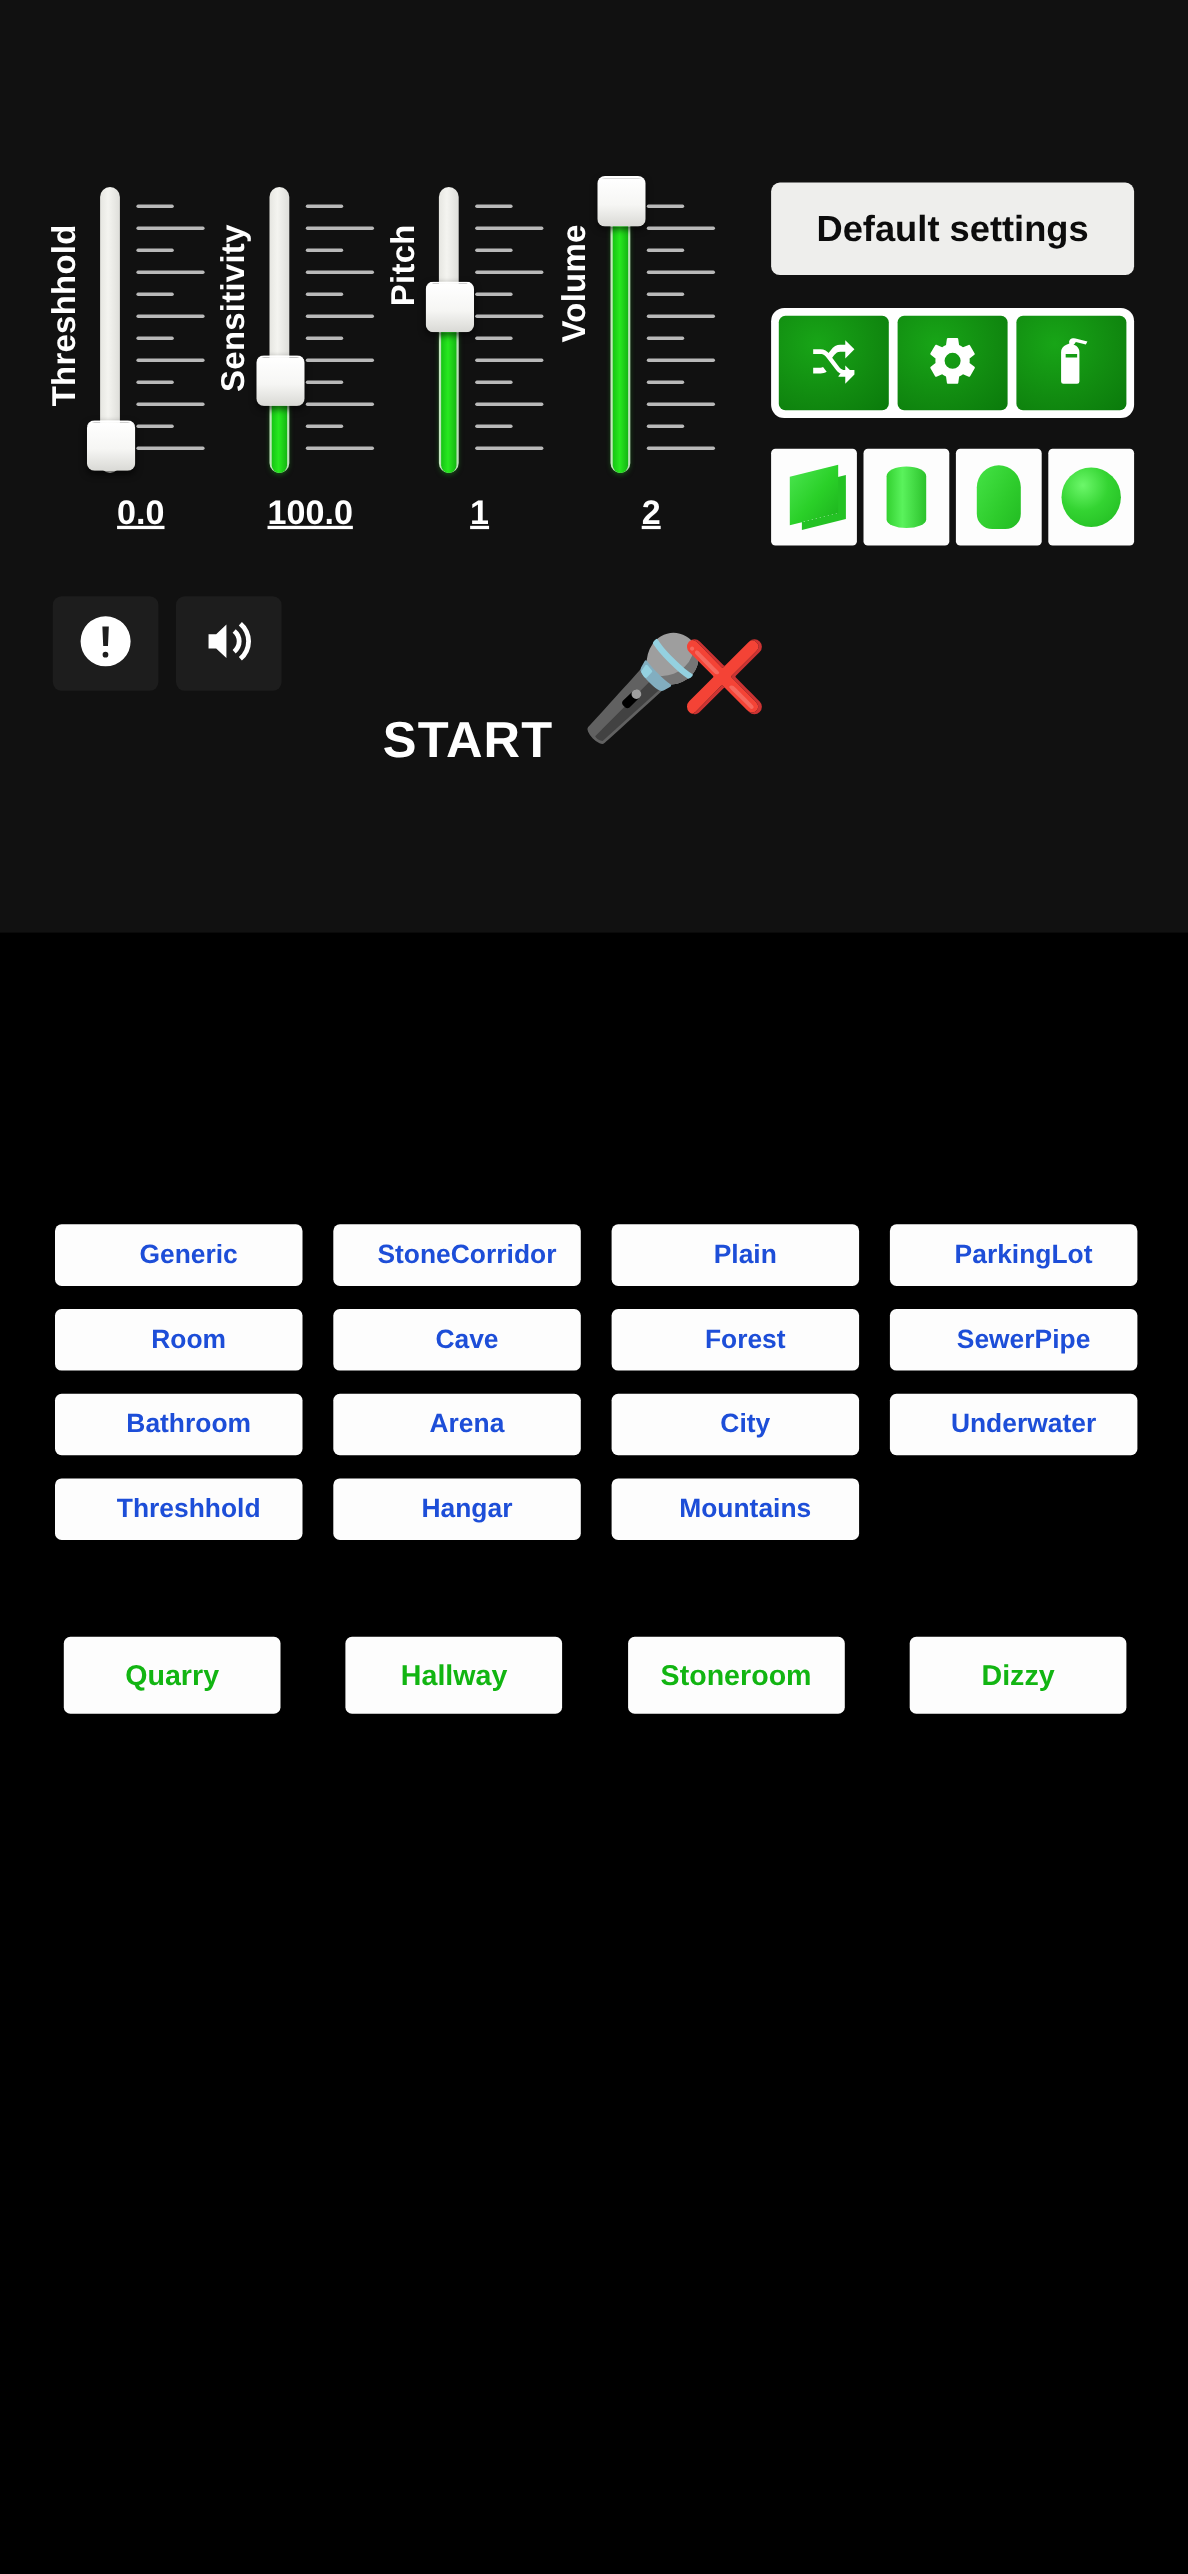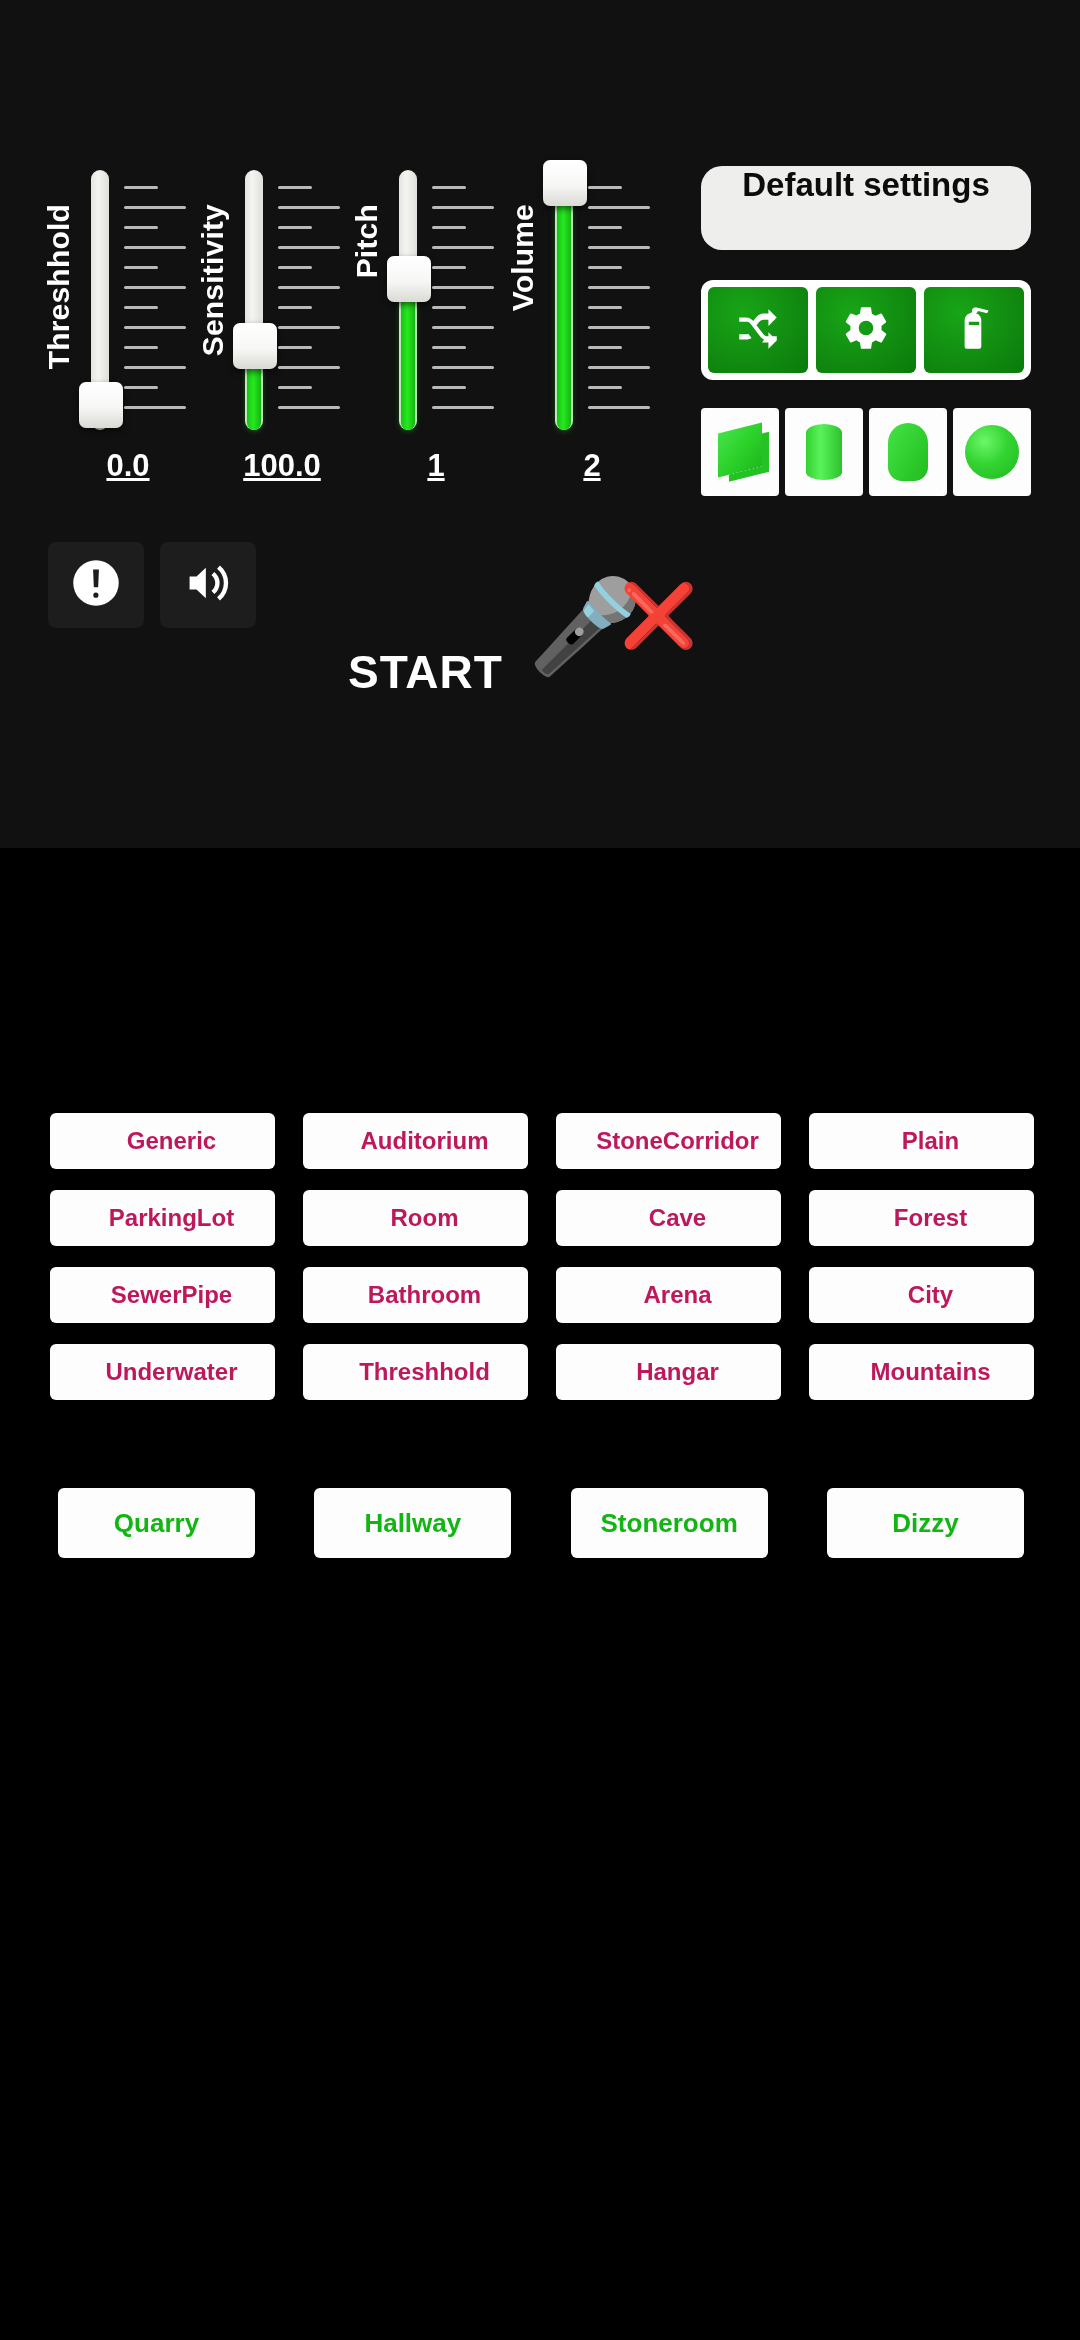--- a/index.html
+++ b/index.html
@@ -97,22 +97,22 @@
     font-weight: bold;
     text-decoration: underline;
   }
 
   
   #default-settings-btn {
     position: absolute;
     left: 701px; top: 166px;
     width: 330px; height: 84px;
     background: #eeeeec;
-    border-radius: 21px;
-    display: flex; justify-content: center;
+    border-radius: 8px;
+    display: flex; align-items: center; justify-content: center;
     color: #0c0c0c;
     font-size: 33px;
     font-weight: bold;
   }
   #icon-button-bar {
     position: absolute;
     left: 701px; top: 280px;
     width: 330px; height: 100px;
     background: #ffffff;
     border-radius: 12px;
@@ -209,21 +209,21 @@
     display: grid;
     grid-template-columns: repeat(4, 225px);
     column-gap: 28px;
     row-gap: 21px;
   }
   .preset-btn {
     height: 56px;
     background: #fdfdfd;
     border-radius: 6px;
     display: flex; align-items: center; justify-content: center;
-    color: #be185d;
+    color: #1d4ed8;
     font-size: 24px;
     font-weight: bold;
     padding-left: 18px;
   }
   #extra-row {
     position: absolute;
     left: 58px; top: 640px;
     width: 966px;
     display: flex;
     justify-content: space-between;
@@ -401,23 +401,20 @@
   <div id="mic-emoji">🎤</div>
   <div id="mic-error-badge">❌</div>
 </div>
 
 <div id="bottom-section">
   <div id="preset-grid">
       <div class="preset-btn">
         <span>Generic</span>
       </div>
       <div class="preset-btn">
-        <span>Auditorium</span>
-      </div>
-      <div class="preset-btn">
         <span>StoneCorridor</span>
       </div>
       <div class="preset-btn">
         <span>Plain</span>
       </div>
       <div class="preset-btn">
         <span>ParkingLot</span>
       </div>
       <div class="preset-btn">
         <span>Room</span>

